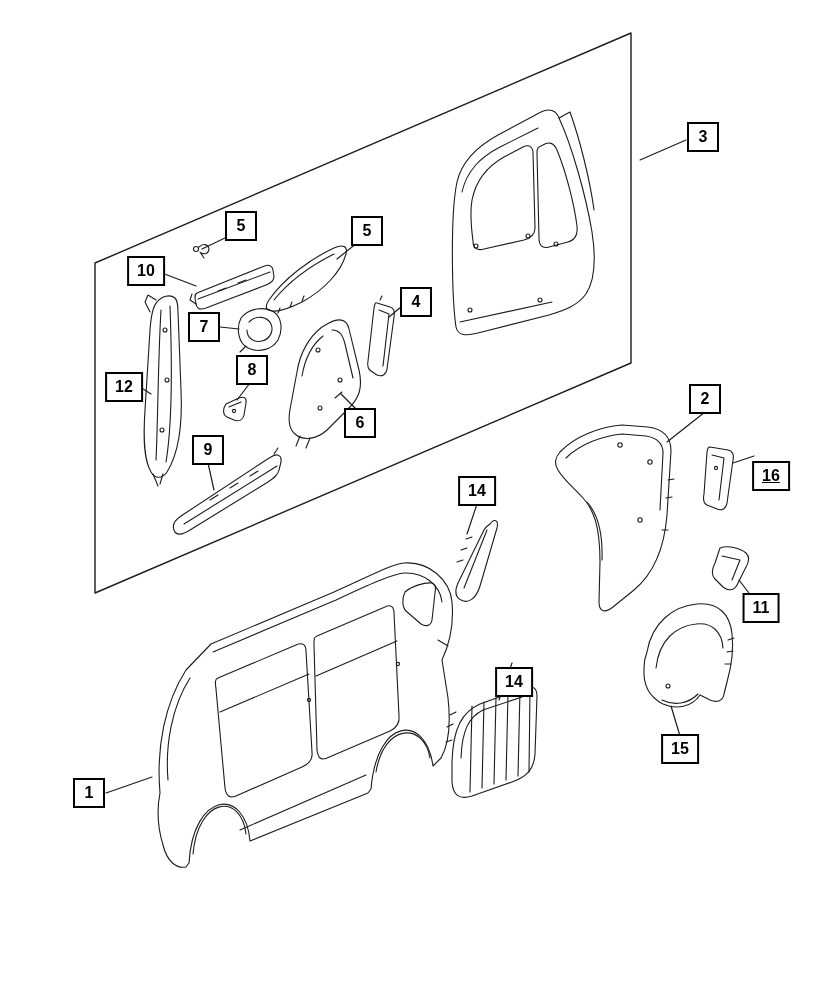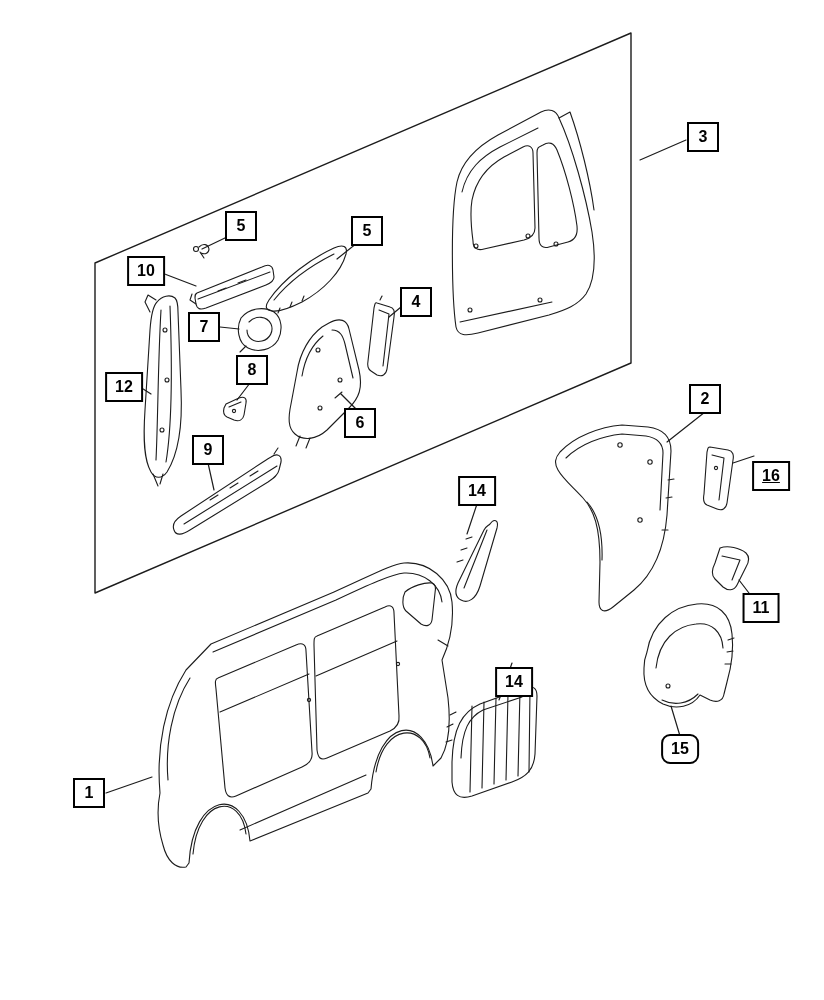--- a/index.html
+++ b/index.html
@@ -219,17 +219,17 @@
   <div class="callout" style="left:367px;top:231px;">5</div>
   <div class="callout" style="left:360px;top:423px;">6</div>
   <div class="callout" style="left:204px;top:327px;">7</div>
   <div class="callout" style="left:252px;top:370px;">8</div>
   <div class="callout" style="left:208px;top:450px;">9</div>
   <div class="callout" style="left:146px;top:271px;">10</div>
   <div class="callout" style="left:241px;top:226px;">5</div>
   <div class="callout" style="left:124px;top:387px;">12</div>
   <div class="callout" style="left:477px;top:491px;">14</div>
   <div class="callout" style="left:514px;top:650px;margin-top:32px;">14</div>
-  <div class="callout" style="left:680px;top:749px;border-radius:9px;">15</div>
+  <div class="callout" style="left:680px;top:749px;">15</div>
   <div class="callout" style="left:771px;top:476px;text-decoration:underline;">16</div>
   <div class="callout" style="left:761px;top:608px;">11</div>
 
 </div>
 
 </body></html>

